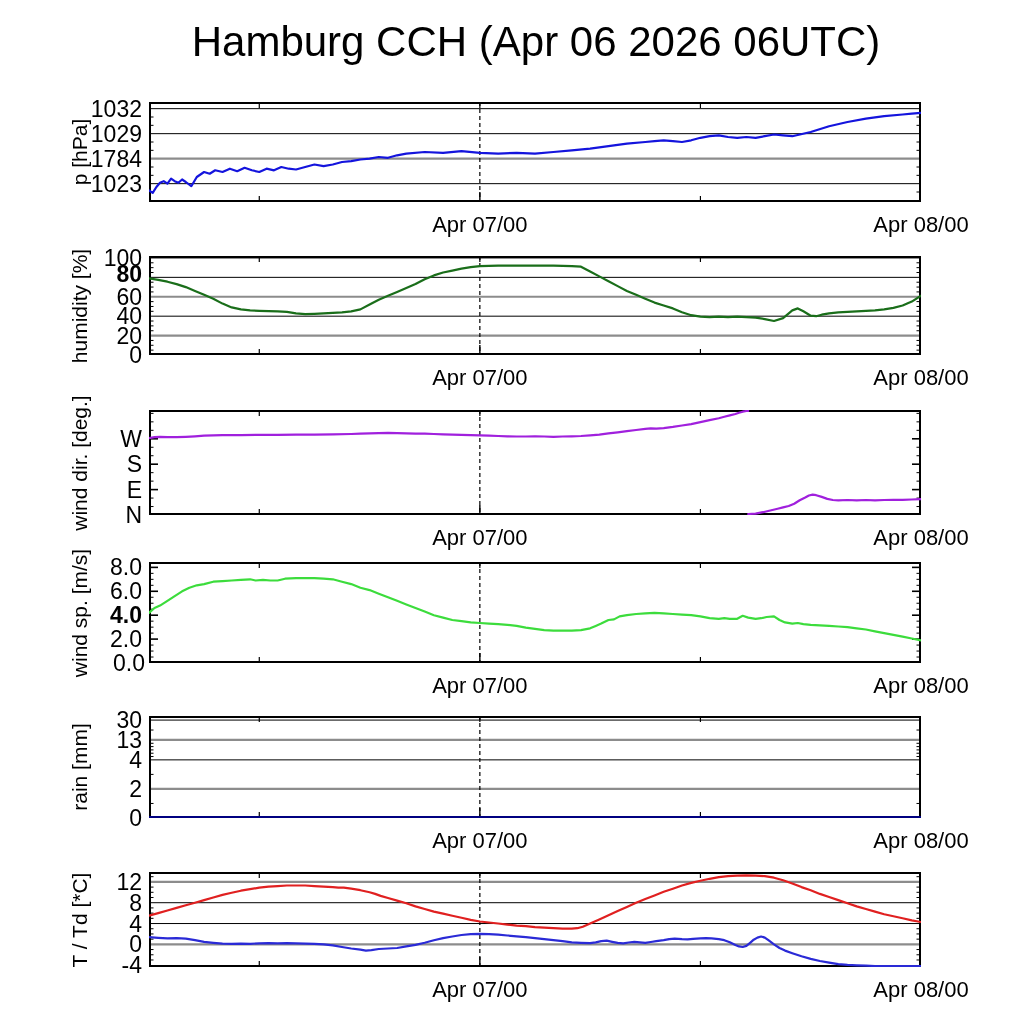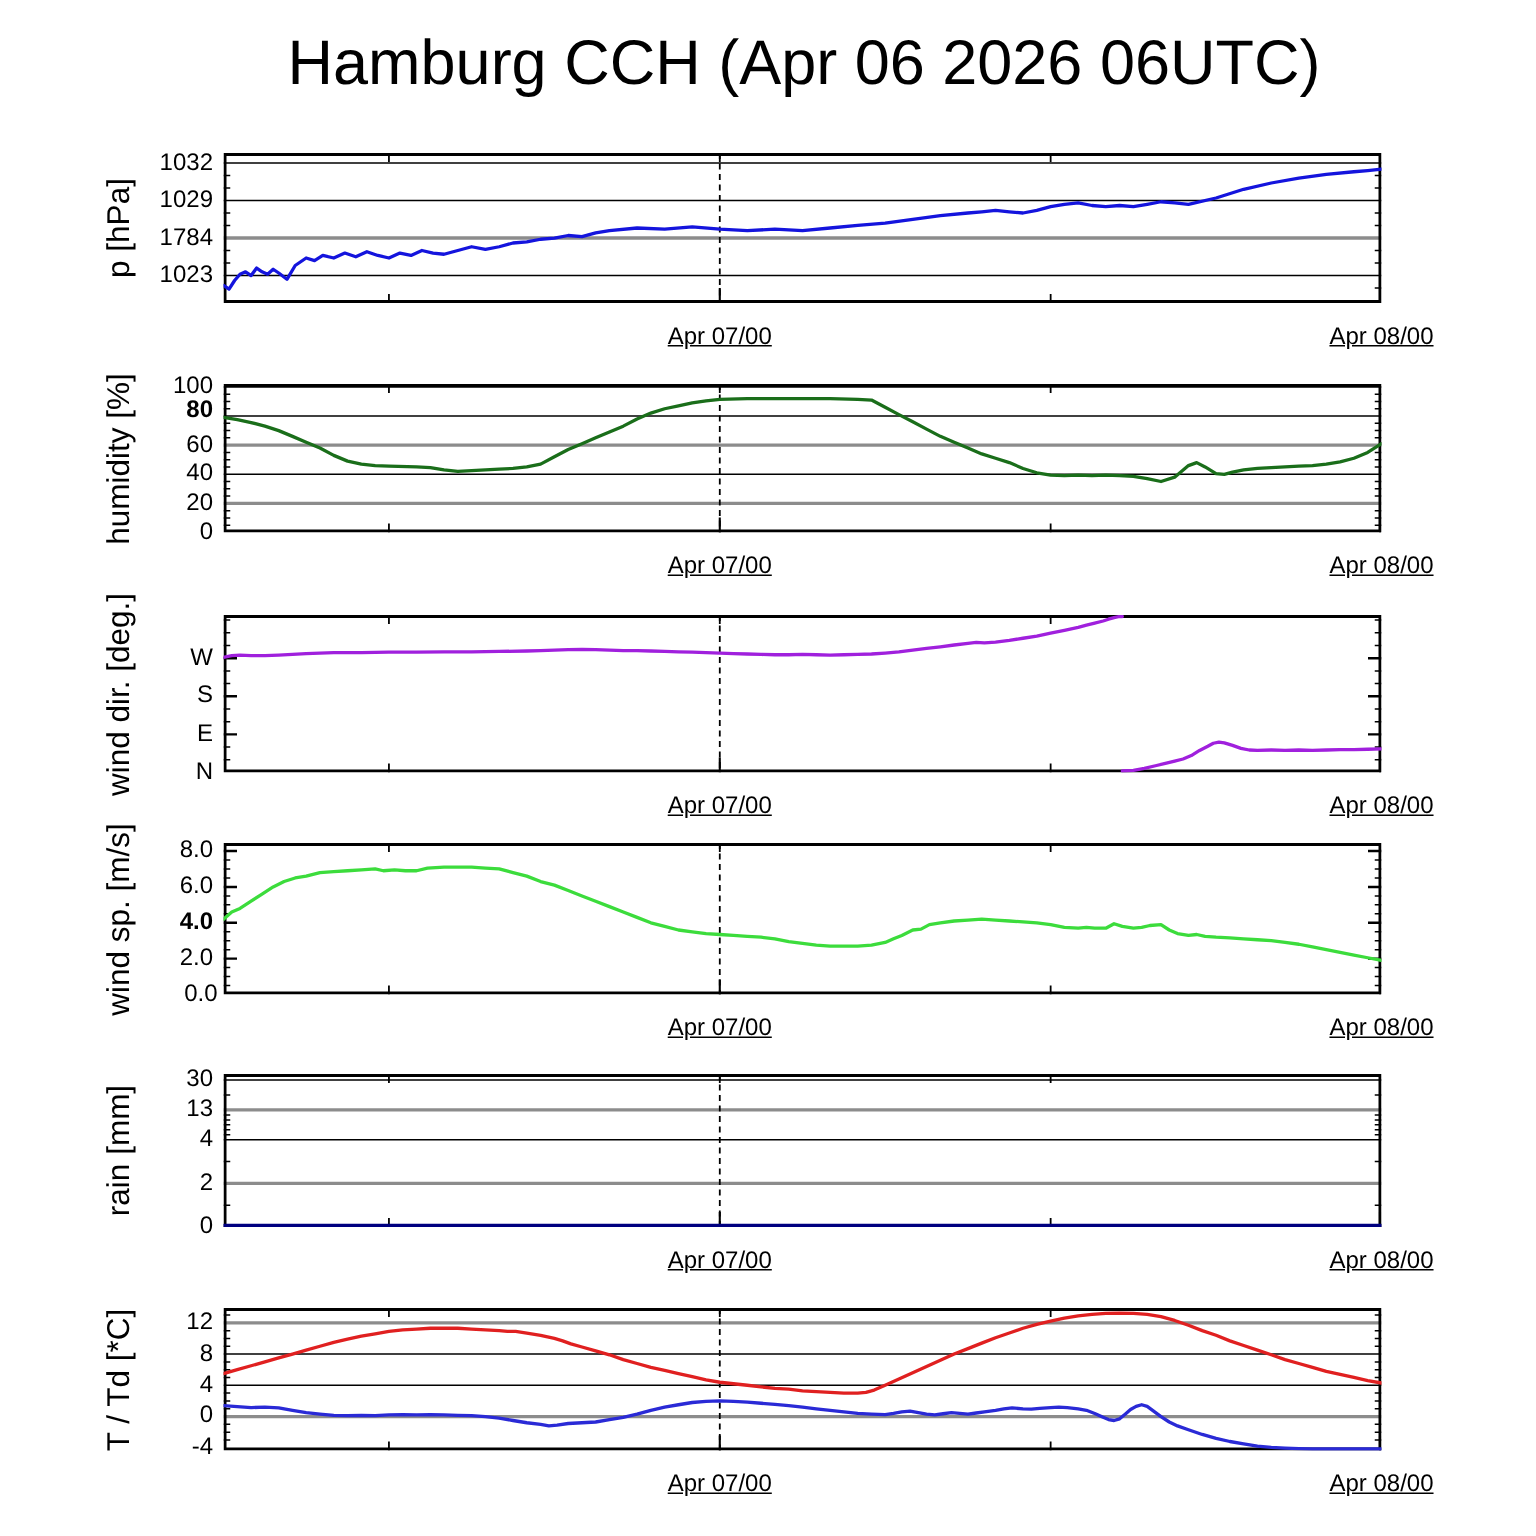--- a/index.html
+++ b/index.html
@@ -2,23 +2,23 @@
 <html><head>
 <meta charset="utf-8">
 <style>
   html,body{margin:0;padding:0;background:#ffffff;}
   body{font-family:"Liberation Sans","DejaVu Sans",sans-serif;}
   #meteogram{position:relative;width:1024px;height:1024px;background:#fff;overflow:hidden;}
   .chart-title{position:absolute;left:0;top:18px;width:1072px;text-align:center;
     font-size:42px;color:#000;white-space:nowrap;}
   .panel-svg{position:absolute;}
   .ytick-label{position:absolute;width:78px;height:24px;line-height:24px;text-align:right;
-    font-size:16px;color:#000;white-space:nowrap;}
+    font-size:23px;color:#000;white-space:nowrap;}
   .xtick-label{position:absolute;width:140px;height:24px;line-height:24px;text-align:center;
-    font-size:16px;color:#000;white-space:nowrap;text-decoration:underline;}
+    font-size:22px;color:#000;white-space:nowrap;}
   .y-axis-label{position:absolute;font-size:21px;color:#000;white-space:nowrap;
     transform:translate(-50%,-50%) rotate(-90deg);}
 </style>
 </head>
 <body>
 
 <div id="meteogram">
   <div class="chart-title">Hamburg CCH (Apr 06 2026 06UTC)</div>
   <div id="panels">
       <svg width="772" height="100" class="panel-svg" style="left: 149px; top: 102px;">

